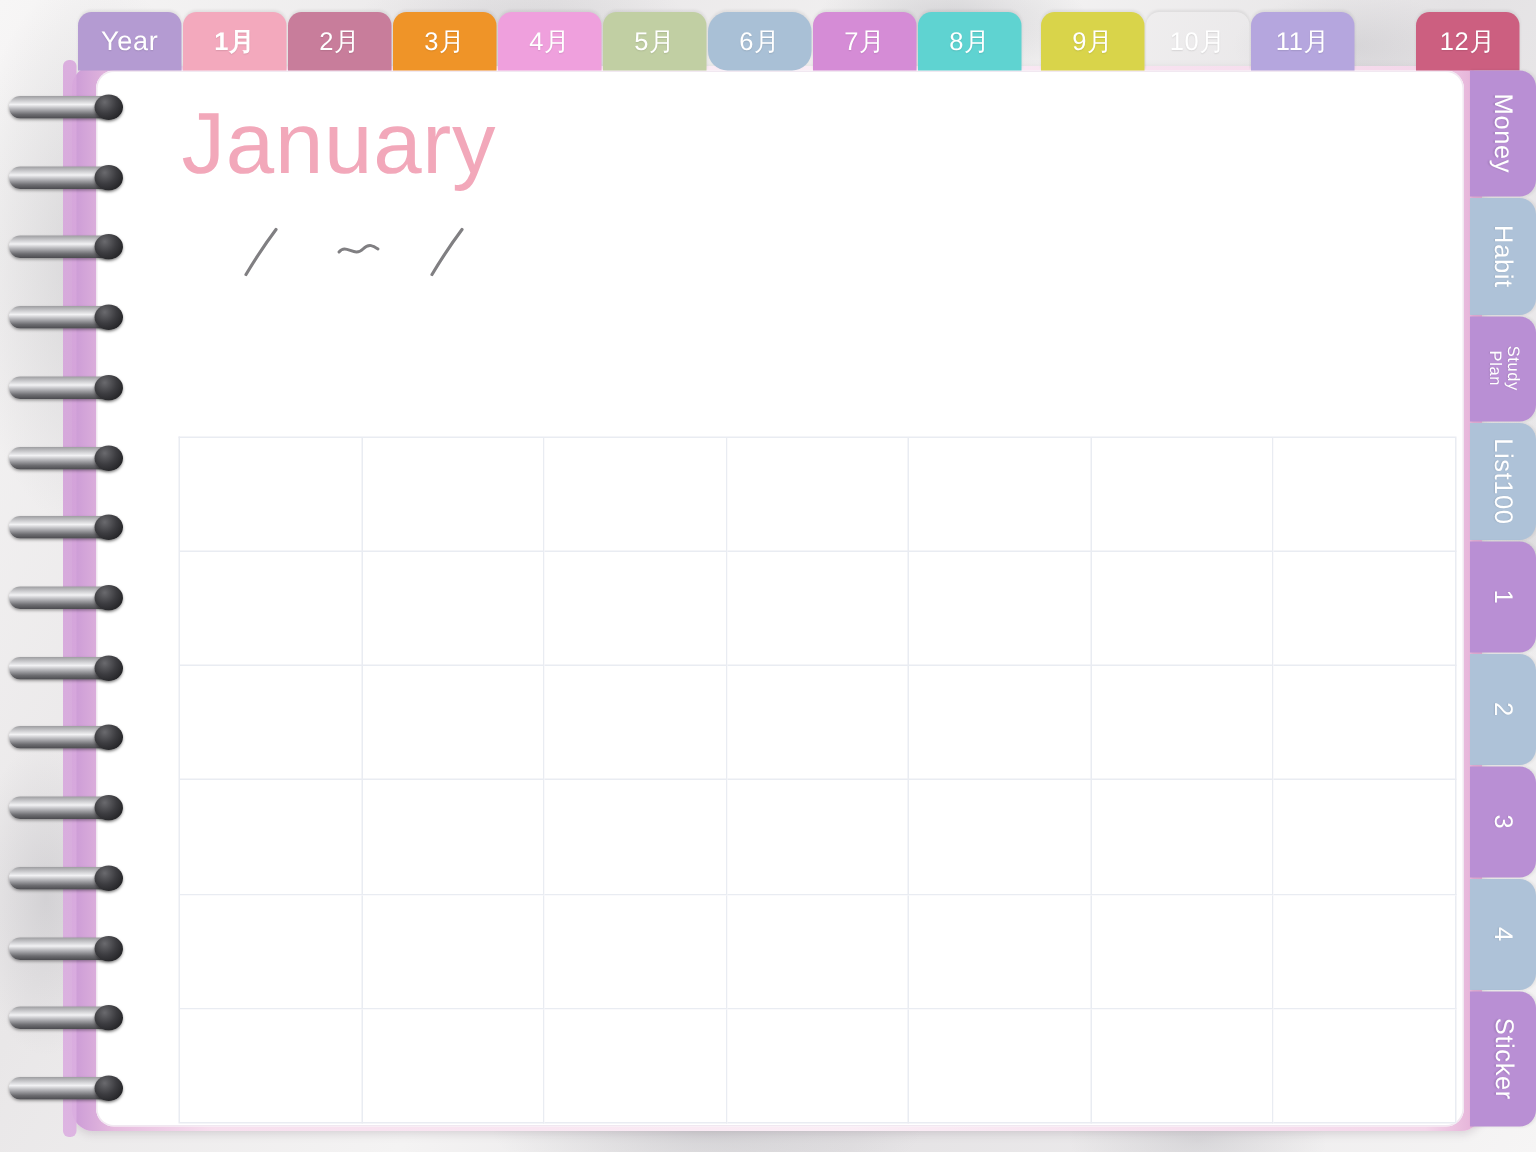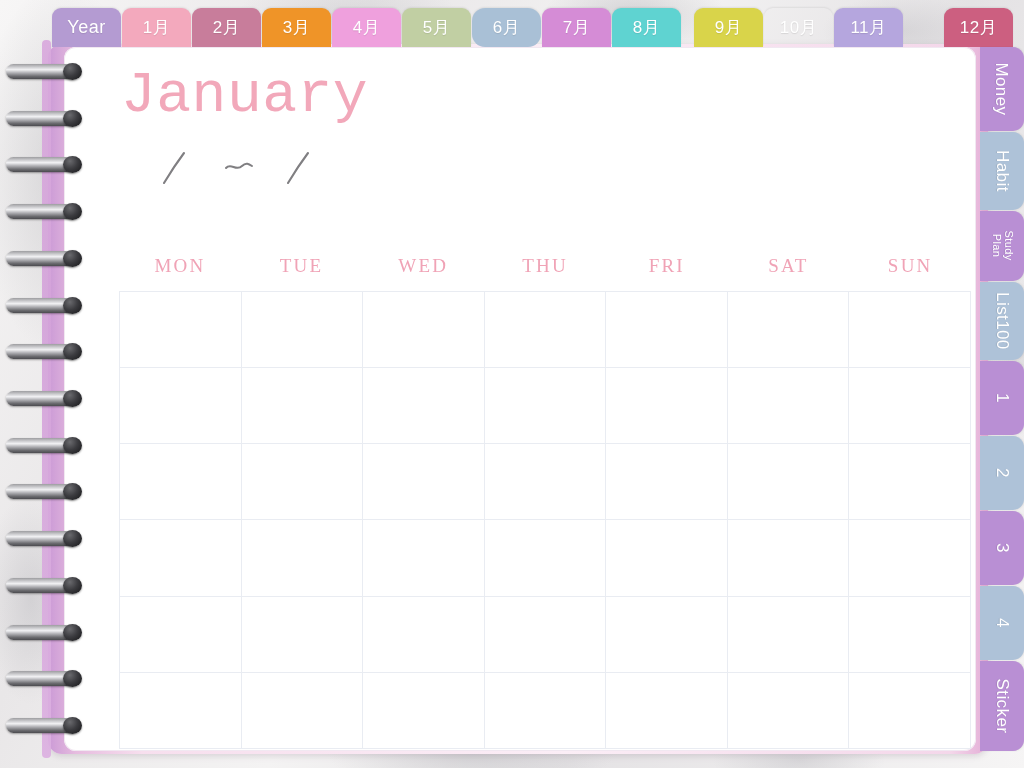--- a/index.html
+++ b/index.html
@@ -154,21 +154,21 @@
     border-radius: 50%;
     background: radial-gradient(circle at 36% 30%, #6a6a6e 0%, #3c3c40 45%, #141416 100%);
     box-shadow: 0 1px 2px rgba(0,0,0,0.45);
   }
 
   
   #month-title {
     position: absolute;
     left: 57px;
     top: 20px;
-    font-family: Liberation Mono, monospace;
+    font-family: Liberation Sans, sans-serif;
     font-size: 58px;
     font-weight: 400;
     color: #f2a8ba;
     letter-spacing: 0.5px;
     line-height: 1;
   }
   #date-range {
     position: absolute;
     left: 90px;
     top: 100px;
@@ -214,21 +214,21 @@
 </style>
 </head>
 <body>
 
 <div id="app">
 
   <div id="top-tabs">
       <div class="ttab year" style="background: rgb(180, 155, 210);">
         <span>Year</span>
       </div>
-      <div class="ttab" style="background: rgb(243, 169, 189);">
+      <div class="ttab" style="background: rgb(243, 169, 189); font-weight: bold;">
         <span>1月</span>
       </div>
       <div class="ttab" style="background: rgb(200, 125, 155);">
         <span>2月</span>
       </div>
       <div class="ttab" style="background: rgb(239, 148, 40); justify-content: center;">
         <span>3月</span>
       </div>
       <div class="ttab" style="background: rgb(239, 160, 221);">
         <span>4月</span>
@@ -297,29 +297,20 @@
       <div id="month-title">January</div>
 
       <div id="date-range">
         <svg width="260" height="44" viewBox="0 0 260 44">
           <path d="M10 36 C 16 26, 24 14, 30 6" stroke="#807f82" stroke-width="2.1" fill="none" stroke-linecap="round"></path>
           <path d="M72 21 C 77 15, 82 25, 88 19 C 92 15, 95 17, 98 19" stroke="#807f82" stroke-width="2" fill="none" stroke-linecap="round"></path>
           <path d="M134 36 C 140 26, 148 14, 154 6" stroke="#807f82" stroke-width="2.1" fill="none" stroke-linecap="round"></path>
         </svg>
       </div>
 
-      <div id="weekdays">
-          <div class="wd">MON</div>
-          <div class="wd">TUE</div>
-          <div class="wd">WED</div>
-          <div class="wd">THU</div>
-          <div class="wd">FRI</div>
-          <div class="wd">SAT</div>
-          <div class="wd">SUN</div>
-        </div>
 
       <div id="grid">
           <div class="cell"></div>
           <div class="cell"></div>
           <div class="cell"></div>
           <div class="cell"></div>
           <div class="cell"></div>
           <div class="cell"></div>
           <div class="cell"></div>
           <div class="cell"></div>

